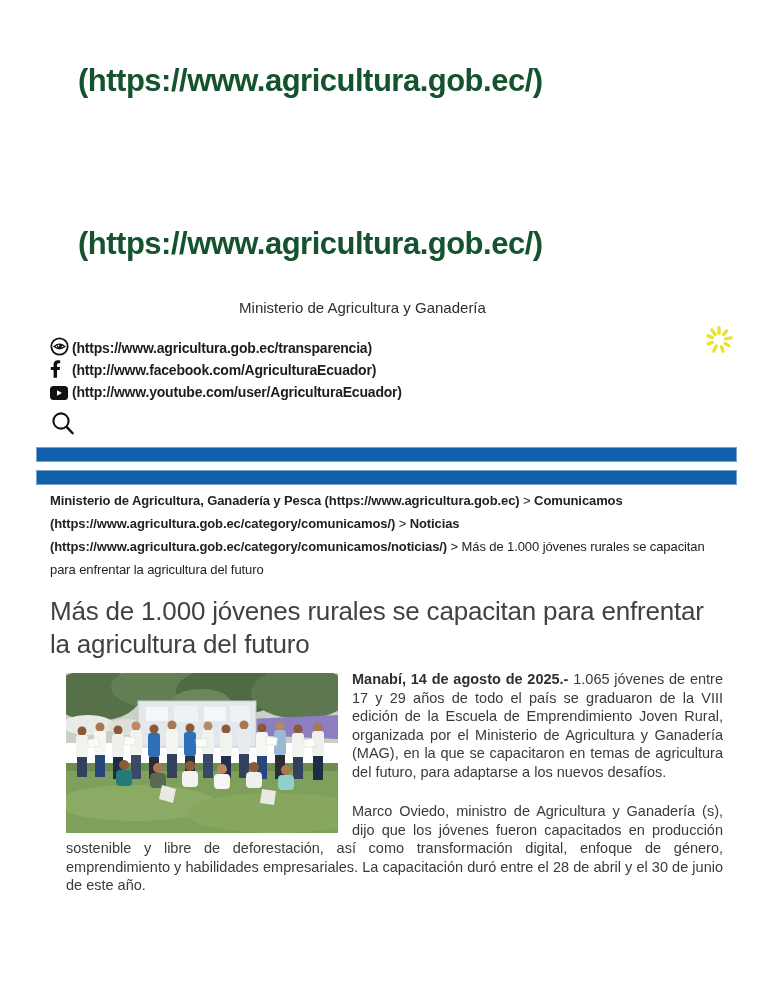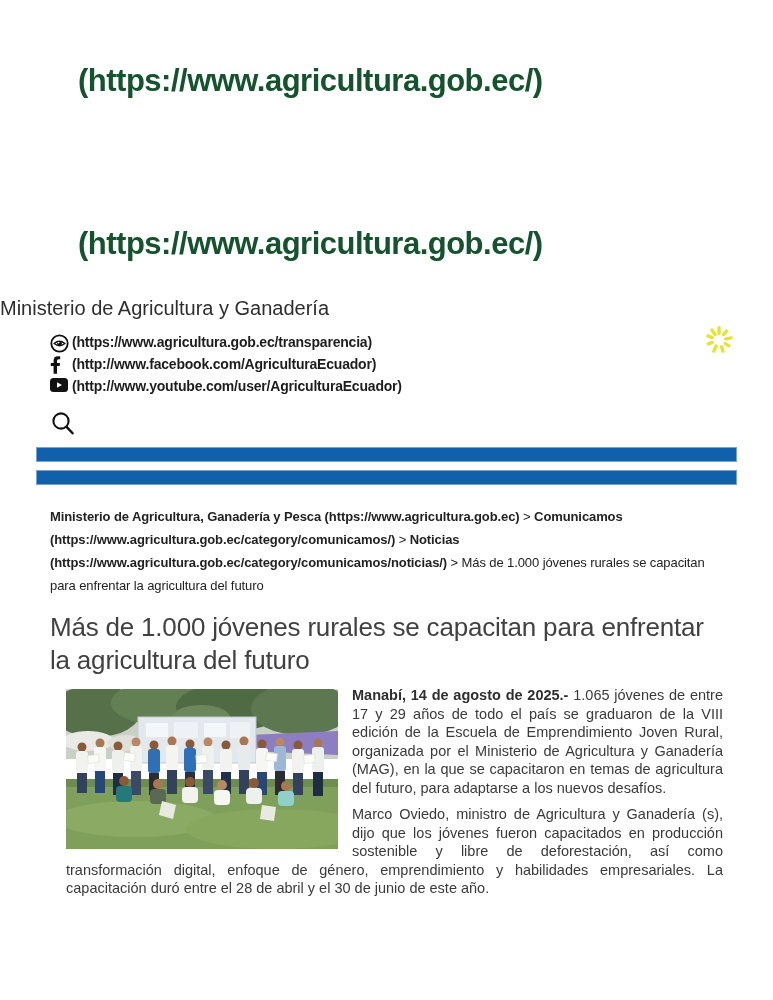--- a/index.html
+++ b/index.html
@@ -11,59 +11,59 @@
   a { color:inherit; text-decoration:none; }
 
   .logo-heading {
     font-size:31px; font-weight:700; color:#14532d; letter-spacing:-0.5px;
     line-height:38px; margin-left:78px; display:block;
   }
   .logo-heading.first  { margin-top:62px; }
   .logo-heading.second { margin-top:125px; }
 
   .ministry-name {
-    margin-top:36px; margin-right:48px; text-align:left;
-    font-size:20px; line-height:18px; color:#2e2e2e; font-weight:400;
+    margin-top:36px; margin-right:48px; text-align:center;
+    font-size:15px; line-height:18px; color:#2e2e2e; font-weight:400;
   }
 
   .social-list { list-style:none; margin:17px 0 0 50px; }
-  .social-list li { display:flex; align-items:flex-start; height:22px; }
+  .social-list li { display:flex; align-items:flex-end; height:22px; }
   .social-list .s-icon { width:22px; display:flex; align-items:center; justify-content:flex-start; flex:0 0 22px; }
   .social-list .s-label { font-size:14px; font-weight:700; color:#1d1d1d; letter-spacing:-0.2px; }
 
   .search-btn {
     display:block; background:none; border:none; cursor:pointer;
     margin:10px 0 0 50px; padding:0; line-height:0;
   }
 
   .hbar {
     height:15px; margin:0 36px; background:#1160ab; border:1px solid #79a3cd;
   }
   .hbar.top { margin-top:10px; }
   .hbar.bottom { margin-top:8px; }
 
   .spinner { position:absolute; top:324px; right:38px; line-height:0; }
 
   .breadcrumb {
-    margin:20px 50px 0 50px; width:660px;
+    margin:4px 50px 0 50px; width:660px;
     font-size:13px; line-height:23px; color:#222; letter-spacing:-0.1px;
   }
   .breadcrumb .bc-link { font-weight:700; }
   .breadcrumb .bc-sep  { font-weight:400; }
   .breadcrumb .bc-current { font-weight:400; }
 
   .article-title {
     margin:14px 50px 0 50px; font-size:26px; line-height:33px;
     font-weight:400; color:#414141; letter-spacing:-0.2px;
   }
 
   .article-body { margin:9px 50px 0 50px; font-size:14.5px; line-height:18.5px; color:#3a3a3a;padding-left:16px; }
   .article-photo { float:left; width:272px; height:160px; margin:3px 14px 6px 0; }
   .article-body p { text-align:justify; }
-  .article-body p + p { margin-top:8px; }
+  .article-body p + p { margin-top:21px; }
   .lead-bold { font-weight:700; color:#2f2f2f; }
 </style>
 </head>
 <body>
 
 <header>
   <a class="logo-heading first">(https://www.agricultura.gob.ec/)</a>
   <a class="logo-heading second">(https://www.agricultura.gob.ec/)</a>
 
   <div class="ministry-name">Ministerio de Agricultura y Ganadería</div>

